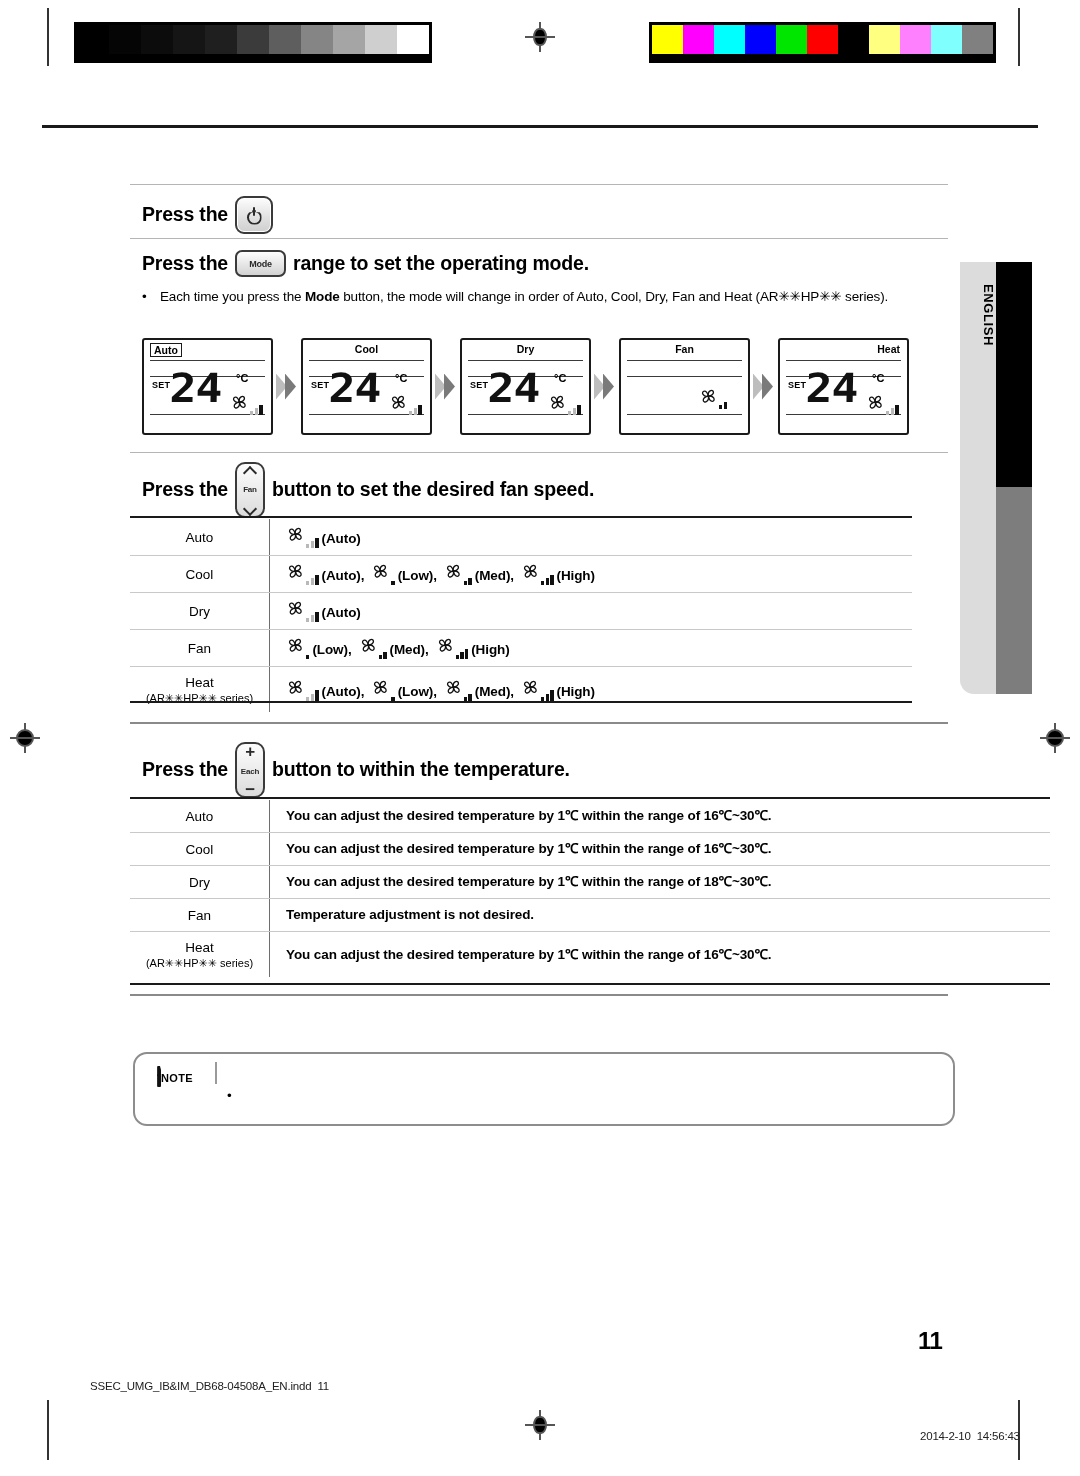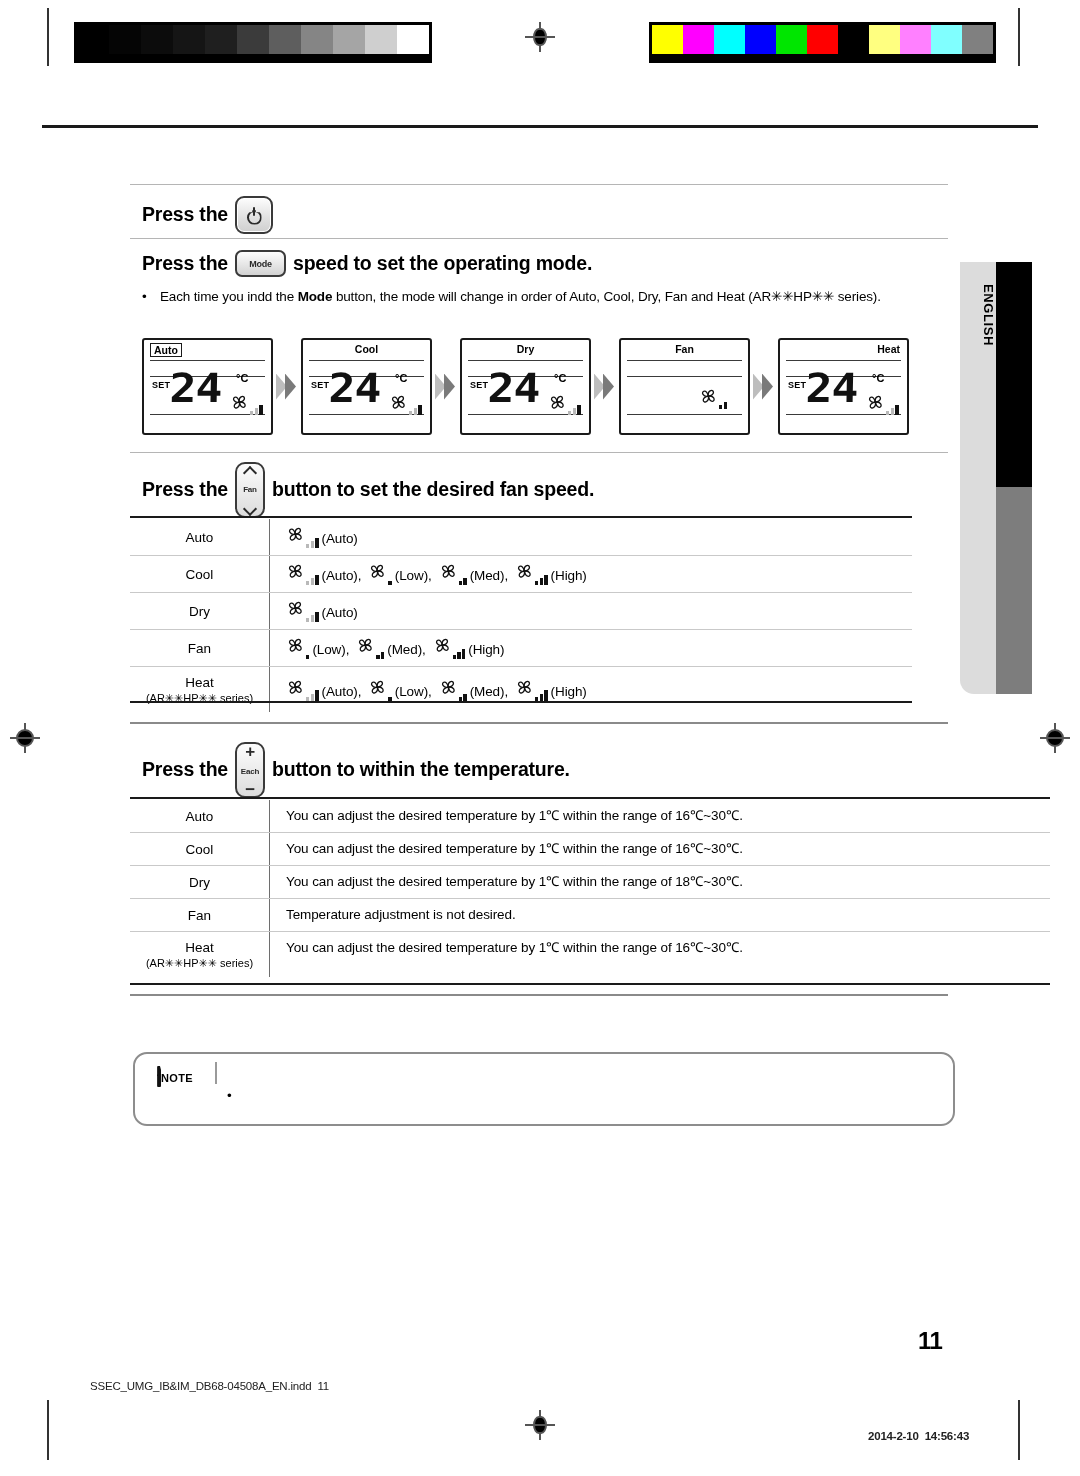--- a/index.html
+++ b/index.html
@@ -99,22 +99,22 @@
   
   .tbl{position:absolute;border-collapse:collapse;}
   .tRuleTop{position:absolute;height:2.4px;background:#1a1a1a;}
   .tRuleBot{position:absolute;height:2.4px;background:#1a1a1a;}
   .tRow{display:flex;align-items:stretch;border-bottom:1px solid #c9c9c9;}
   .tRow:last-child{border-bottom:none;}
   .tcLeft{width:140px;flex:0 0 140px;border-right:1.6px solid #6e6e6e;
           display:flex;flex-direction:column;align-items:center;justify-content:center;
           font-size:13.5px;line-height:17px;padding:7px 2px;box-sizing:border-box;text-align:center;}
   .tcLeft .sub{font-size:11px;line-height:14px;}
-  .tcRight{flex:1;display:flex;padding:7px 0 7px 16px;
-           font-size:13.5px;line-height:18px;box-sizing:border-box;letter-spacing:-0.1px;}
+  .tcRight{flex:1;display:flex;align-items:center;padding:7px 0 7px 16px;
+           font-size:13.5px;line-height:18px;box-sizing:border-box;letter-spacing:-0.1px;font-weight:bold;}
   .fanCell{display:flex;align-items:center;flex-wrap:wrap;gap:0;font-size:13.5px;}
   .fanCell .grp{display:inline-flex;align-items:flex-end;margin-right:2px;}
   .fanCell .cap{margin:0 5px 0 3px;}
 
   
   .sideTab{position:absolute;}
   .sideTab .pale{position:absolute;left:0;top:0;width:36px;height:100%;
       background:#dcdcdc;border-radius:0 0 0 14px;}
   .sideTab .blk{position:absolute;left:36px;top:0;width:36px;height:225px;background:#000;}
   .sideTab .gry{position:absolute;left:36px;top:225px;width:36px;bottom:0;background:#7d7d7d;}
@@ -201,27 +201,27 @@
     <span class="txt">Press the</span>
     <span class="btnPower">
       <span class="pwrGlyph"></span>
     </span>
   </div>
 
   <div class="ruleThin" style="left:130px;width:818px;top:238px;"></div>
   <div class="headline" style="left:142px;top:250px;">
     <span class="txt">Press the</span>
     <span class="btnMode">Mode</span>
-    <span class="txt">speed to set the operating mode.</span>
+    <span class="txt">range to set the operating mode.</span>
   </div>
 
   <div class="bullet" style="left:142px;top:287px;width:800px;">
     <span class="dot">•</span>
     <span style="display:inline-block;padding-left:18px;">
-      <span>Each time you indd the </span><b>Mode</b><span> button, the mode will change in order of Auto, Cool, Dry, Fan and Heat (AR✳✳HP✳✳ series).</span>
+      <span>Each time you press the </span><b>Mode</b><span> button, the mode will change in order of Auto, Cool, Dry, Fan and Heat (AR✳✳HP✳✳ series).</span>
     </span>
   </div>
 
   <div class="lcdRow" id="lcdRow" style="left:142px;top:338px;">
       <div class="lcd">
         <span class="sep" style="top:20px"></span>
         <span class="sep" style="top:36px"></span>
         <span class="sep" style="top:74px"></span>
         <span class="modeLbl boxed">Auto</span>
         <span class="setTxt">SET</span>
@@ -729,17 +729,17 @@
       <span class="cap">NOTE</span>
     </span>
     <span class="noteDiv" style="left:80px;top:8px;height:22px;"></span>
     <span class="noteTxt" style="left:92px;top:32px;">•</span>
   </div>
 
   <div class="pageNo" style="left:918px;top:1327px;">11</div>
   <div class="ftTxt" style="left:90px;top:1380px;">
     <span>SSEC_UMG_IB&amp;IM_DB68-04508A_EN.indd</span>&nbsp;&nbsp;<span>11</span>
   </div>
-  <div class="ftTxt" style="left:868px;top:1430px;font-weight:bold;">
+  <div class="ftTxt" style="left:920px;top:1430px;">
     <span>2014-2-10</span>&nbsp;&nbsp;<span>14:56:43</span>
   </div>
 
 </div>
 
 </body></html>

